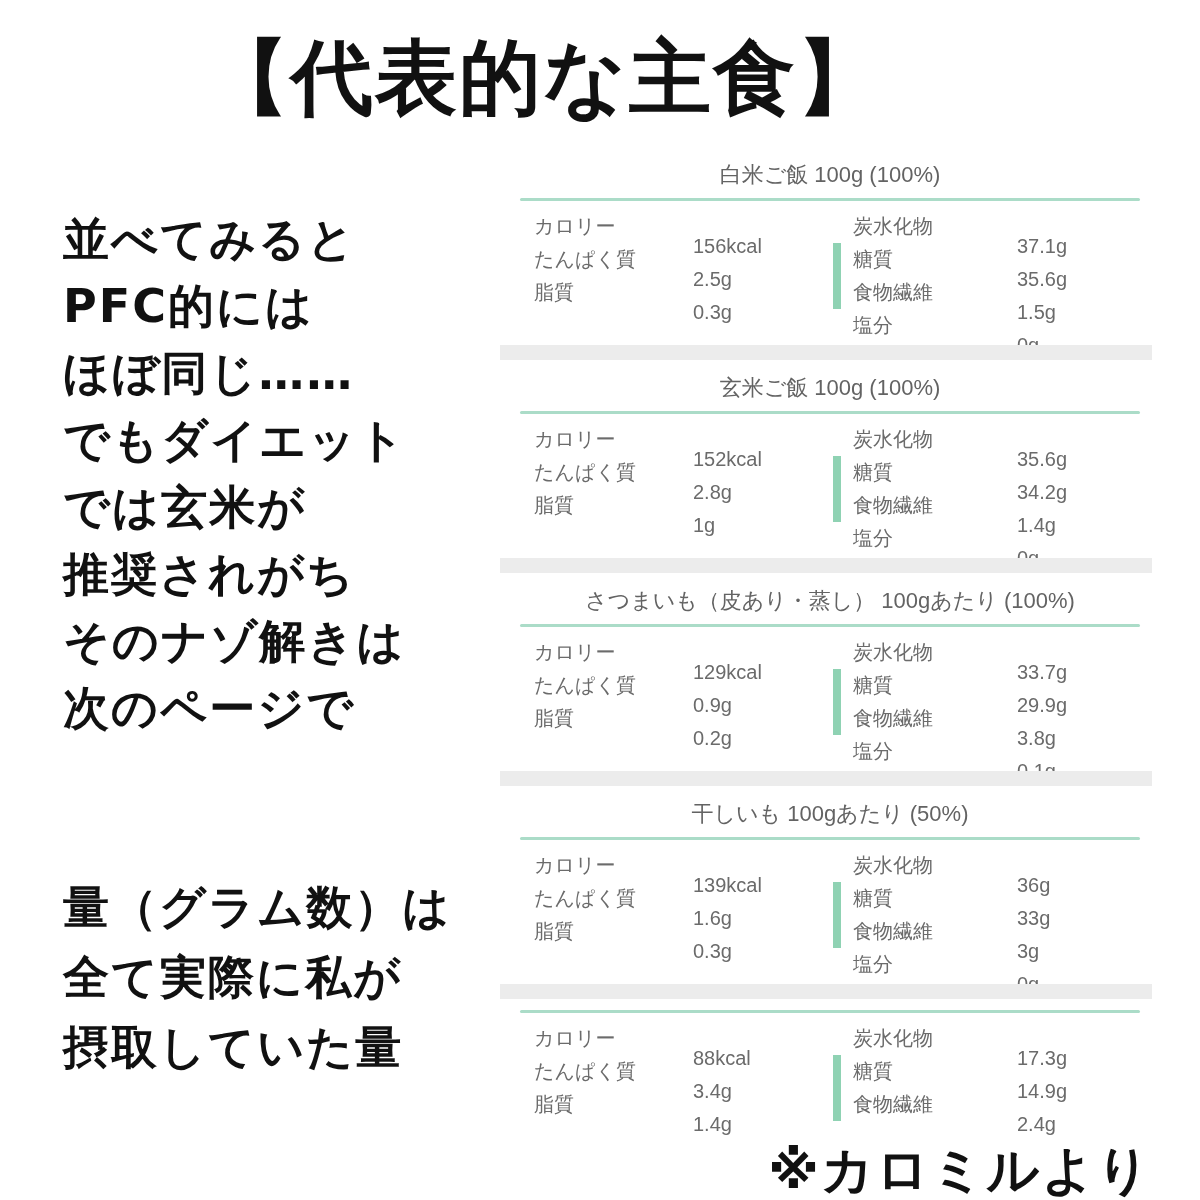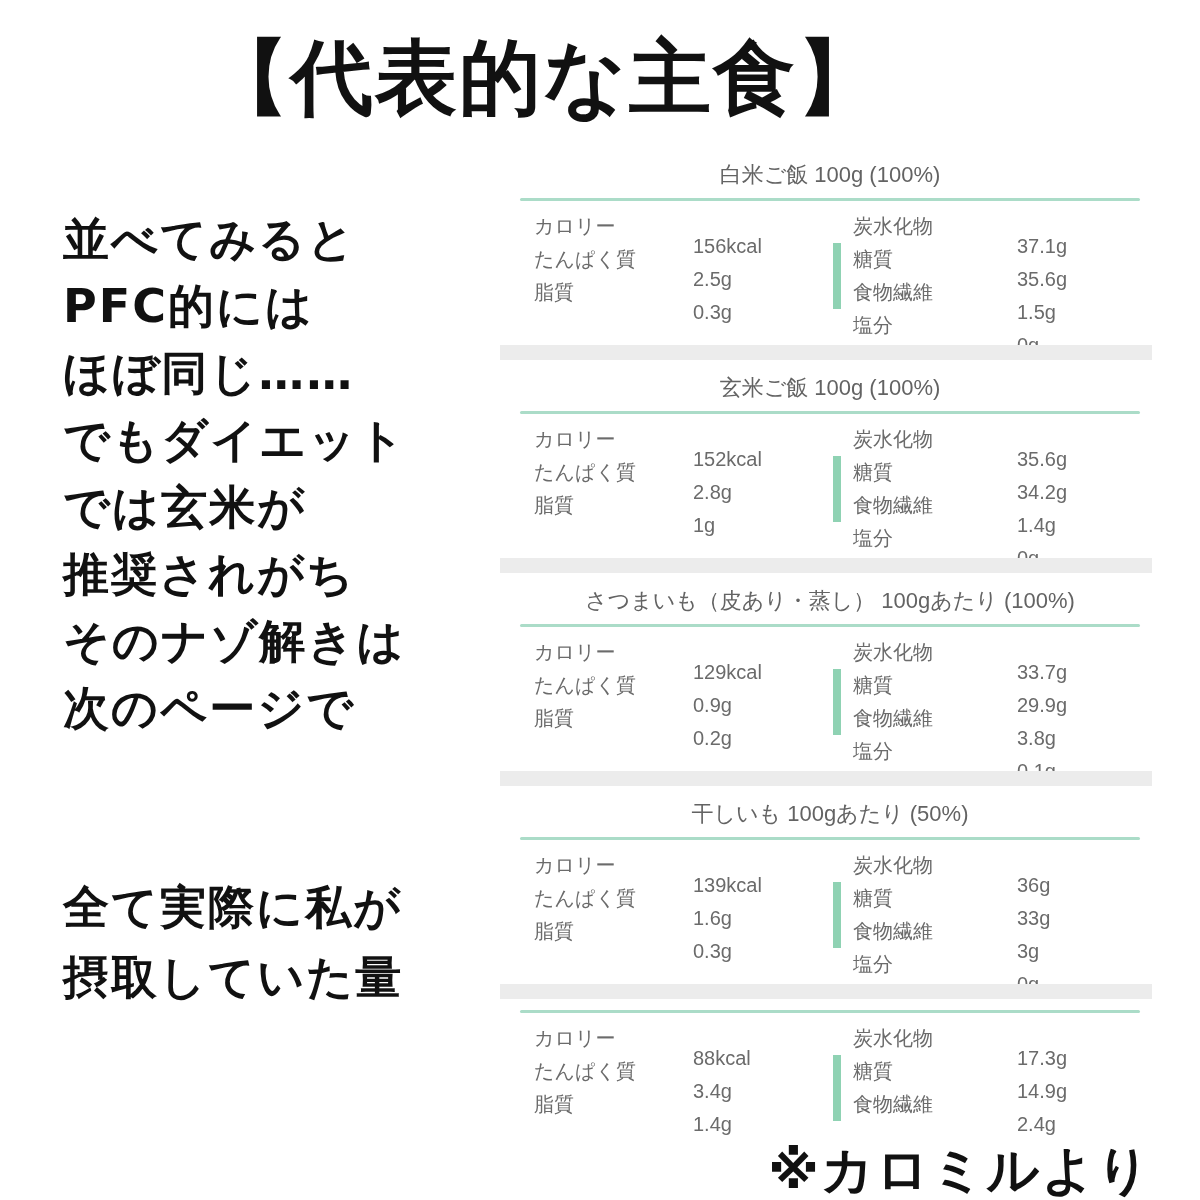--- a/index.html
+++ b/index.html
@@ -59,20 +59,21 @@
     <div>並べてみると</div>
     <div>PFC的には</div>
     <div>ほぼ同じ……</div>
     <div>でもダイエット</div>
     <div>では玄米が</div>
     <div>推奨されがち</div>
     <div>そのナゾ解きは</div>
     <div>次のページで</div>
   </div>
 <div class="hand notes notes-2">
+    <div>量（グラム数）は</div>
     <div>全て実際に私が</div>
     <div>摂取していた量</div>
   </div>
 
 <div id="panels">
     <section class="panel" style="top: 150px; color: rgb(107, 107, 107);">
       <div class="p-title">白米ご飯 100g (100%)</div>
       <div class="p-line" style="background: rgb(171, 220, 200);"></div>
       <div class="p-rows">
         <div class="col-left">

